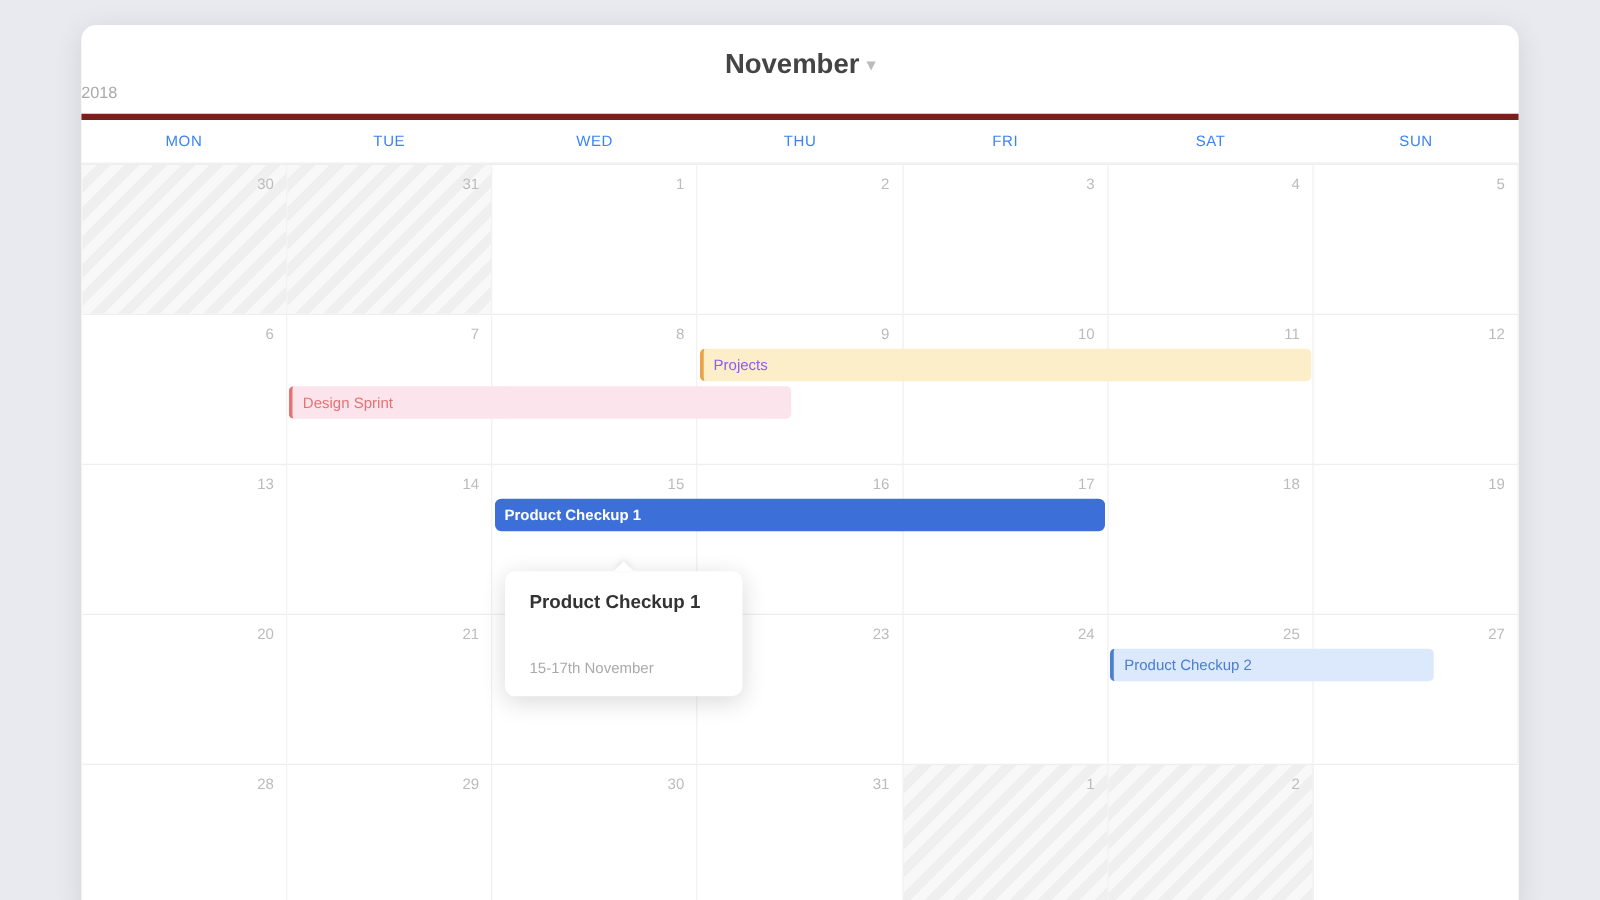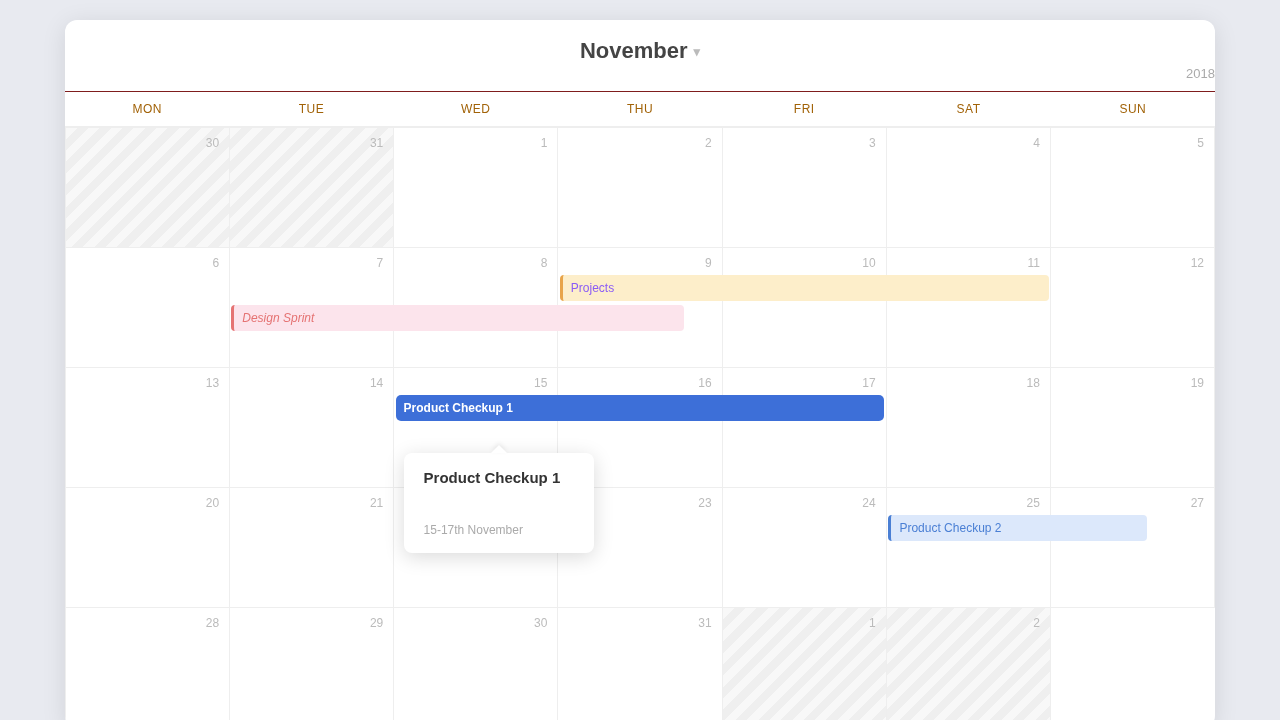--- a/index.html
+++ b/index.html
@@ -13,23 +13,23 @@
       padding: 20px;
     }
     .calendar-container {
       background: #fff;
       border-radius: 12px;
       box-shadow: 0 4px 24px rgba(0,0,0,0.10);
       width: 1150px;
       overflow: hidden;
     }
     .calendar-header {
-      text-align: right;
+      text-align: left;
       padding: 18px 0 10px 0;
-      border-bottom: 1px solid #7f1d1d;
+      border-bottom: 5px solid #7f1d1d;
     }
     .calendar-title {
       font-size: 22px;
       font-weight: 600;
       color: #444;
       display: flex;
       align-items: center;
       justify-content: center;
       gap: 6px;
     }
@@ -45,21 +45,21 @@
     .day-headers {
       display: grid;
       grid-template-columns: repeat(7, 1fr);
       border-bottom: 1px solid #eee;
     }
     .day-header {
       text-align: center;
       padding: 10px 0;
       font-size: 12px;
       font-weight: 500;
-      color: #a16207;
+      color: #3b82f6;
       letter-spacing: 0.5px;
     }
     .calendar-grid {
       display: grid;
       grid-template-columns: repeat(7, 1fr);
       grid-template-rows: repeat(5, 120px);
       border-left: 1px solid #eee;
       border-top: 1px solid #eee;
       position: relative;
     }
@@ -270,21 +270,21 @@
       <div class="calendar-cell disabled">
           <span class="cell-date">1</span>
         </div>
       <div class="calendar-cell disabled">
           <span class="cell-date">2</span>
         </div>
     </div>
 
     <div class="events-overlay" id="events-overlay">
         <div class="event-bar" style="left: 494.857px; width: 488.857px; top: 148px; background: rgb(253, 238, 202); color: #8b5cf6; border-left: 3px solid rgb(232, 164, 74);">Projects</div>
-        <div class="event-bar" style="left: 166.286px; width: 453px; background: rgb(252, 228, 236); color: rgb(229, 115, 115); border-left: 3px solid rgb(229, 115, 115); top: 178px; font-style: italic;">Design Sprint</div>
+        <div class="event-bar" style="left: 166.286px; width: 402px; background: rgb(252, 228, 236); color: rgb(229, 115, 115); border-left: 3px solid rgb(229, 115, 115); top: 178px;">Design Sprint</div>
         <div class="event-bar" style="left: 330.571px; width: 488.857px; top: 268px; background: rgb(61, 111, 216); color: rgb(255, 255, 255); border-radius: 5px; font-weight: 600;">Product Checkup 1</div>
         <div class="event-bar" style="left: 823.429px; width: 259px; top: 388px; background: rgb(220, 232, 251); color: rgb(74, 127, 212); border-left: 3px solid rgb(74, 127, 212);">Product Checkup 2</div>
         <div class="tooltip" style="left: 338.571px; top: 326px; width: 190px;">
   <div class="tooltip-arrow"></div>
   <div class="tooltip-title">Product Checkup 1</div>
   <div class="tooltip-date">15-17th November</div>
 </div>
       </div>
   </div>
 </div>

